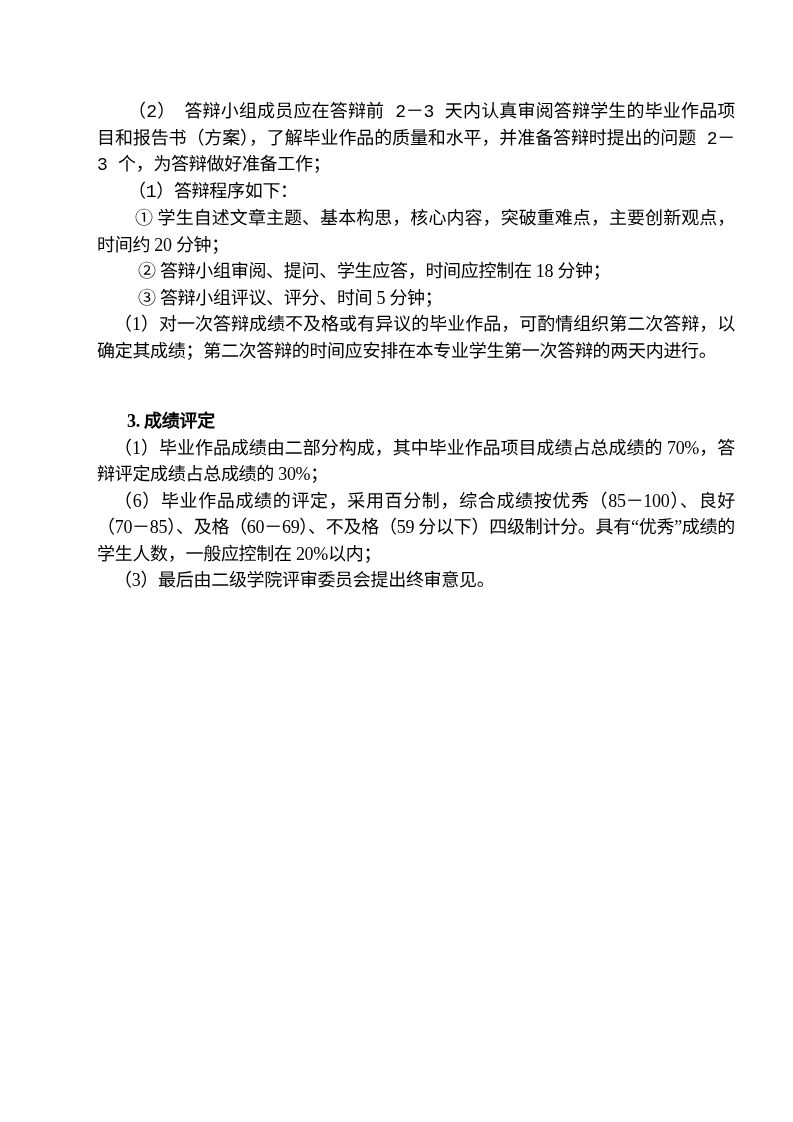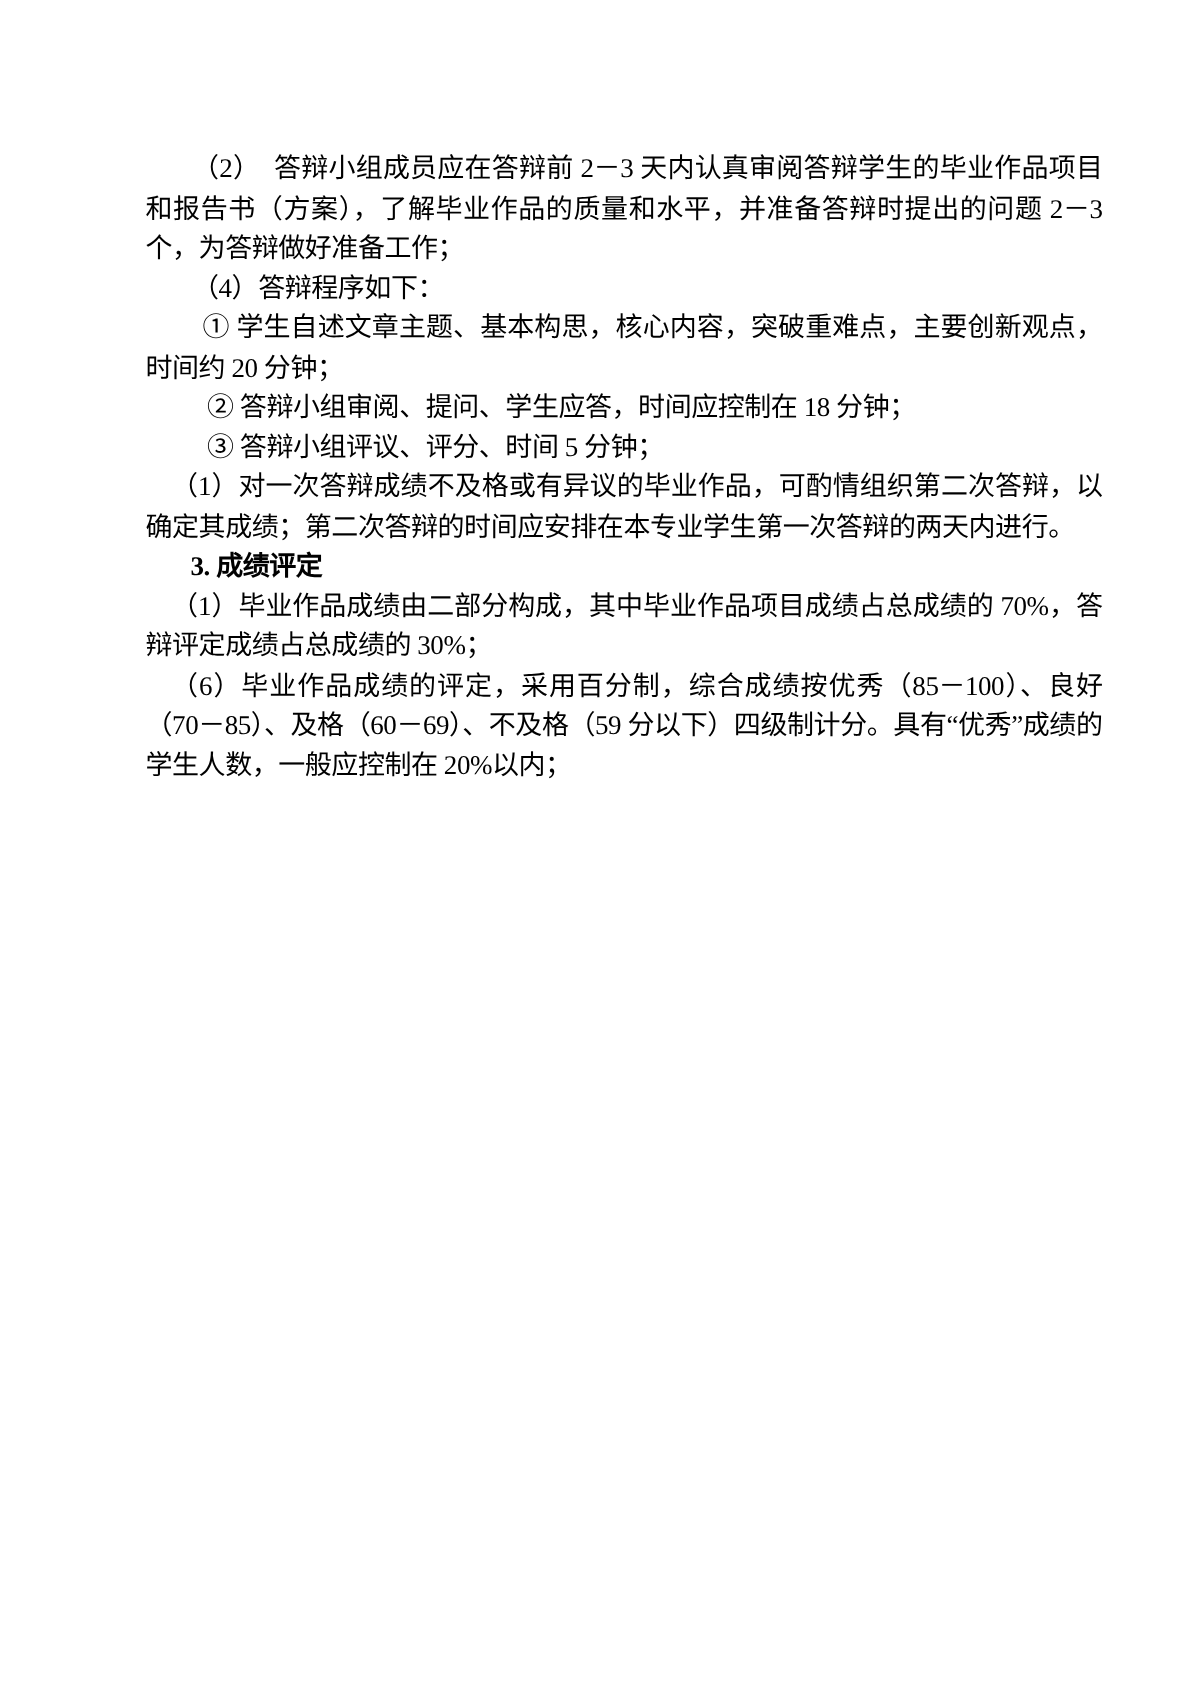--- a/index.html
+++ b/index.html
@@ -25,35 +25,36 @@
     padding: 0;
     font-family: "Liberation Serif", "DejaVu Serif", serif;
     font-size: 18px;
     line-height: 26.5px;
     letter-spacing: -0.3px;
     color: #000000;
     text-align: justify;
     word-break: normal;
   }
   
-  .indent-a { text-indent: 31px; }   
+  .indent-a { text-indent: 31px; font-family: Liberation Mono, monospace; }   
   .indent-b { text-indent: 38px; }   
   .indent-c { text-indent: 41px; }   
   .indent-d { text-indent: 17px; }   
-  .indent-e { text-indent: 30px; }   
+  .indent-e { text-indent: 30px; margin-top: 44px; }   
   .heading  { font-weight: bold; }
 </style>
 </head>
 <body>
 
 <div class="page">
   <div class="content">
     <p class="para indent-a">（2）　答辩小组成员应在答辩前 2－3 天内认真审阅答辩学生的毕业作品项目和报告书（方案），了解毕业作品的质量和水平，并准备答辩时提出的问题 2－3 个，为答辩做好准备工作；</p>
-    <p class="para indent-a">（4）答辩程序如下：</p>
+    <p class="para indent-a">（1）答辩程序如下：</p>
     <p class="para indent-b">① 学生自述文章主题、基本构思，核心内容，突破重难点，主要创新观点，时间约 20 分钟；</p>
     <p class="para indent-c">② 答辩小组审阅、提问、学生应答，时间应控制在 18 分钟；</p>
     <p class="para indent-c">③ 答辩小组评议、评分、时间 5 分钟；</p>
     <p class="para indent-d">（1）对一次答辩成绩不及格或有异议的毕业作品，可酌情组织第二次答辩，以确定其成绩；第二次答辩的时间应安排在本专业学生第一次答辩的两天内进行。</p>
     <p class="para indent-e heading">3. 成绩评定</p>
     <p class="para indent-d">（1）毕业作品成绩由二部分构成，其中毕业作品项目成绩占总成绩的 70%，答辩评定成绩占总成绩的 30%；</p>
     <p class="para indent-d">（6）毕业作品成绩的评定，采用百分制，综合成绩按优秀（85－100）、良好（70－85）、及格（60－69）、不及格（59 分以下）四级制计分。具有“优秀”成绩的学生人数，一般应控制在 20%以内；</p>
+    <p class="para indent-d">（3）最后由二级学院评审委员会提出终审意见。</p>
   </div>
 </div>
 
 </body></html>

